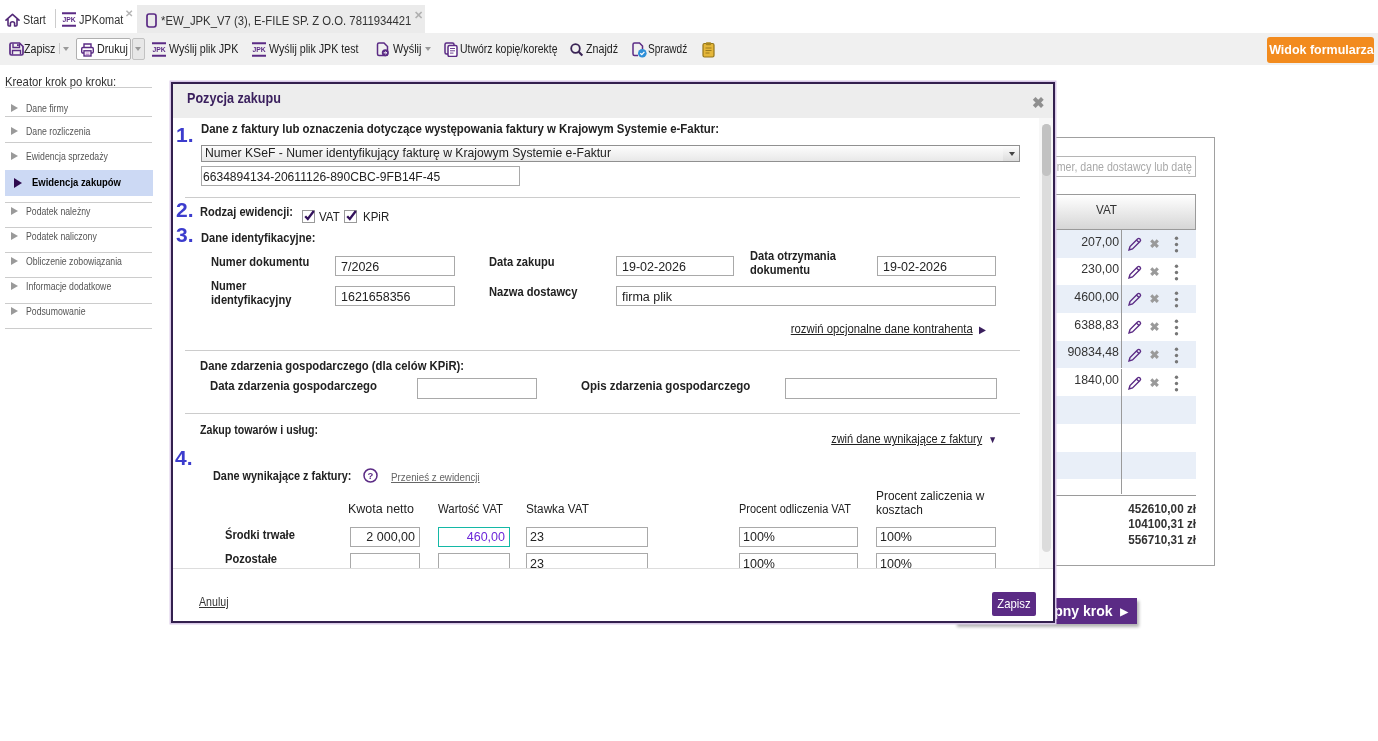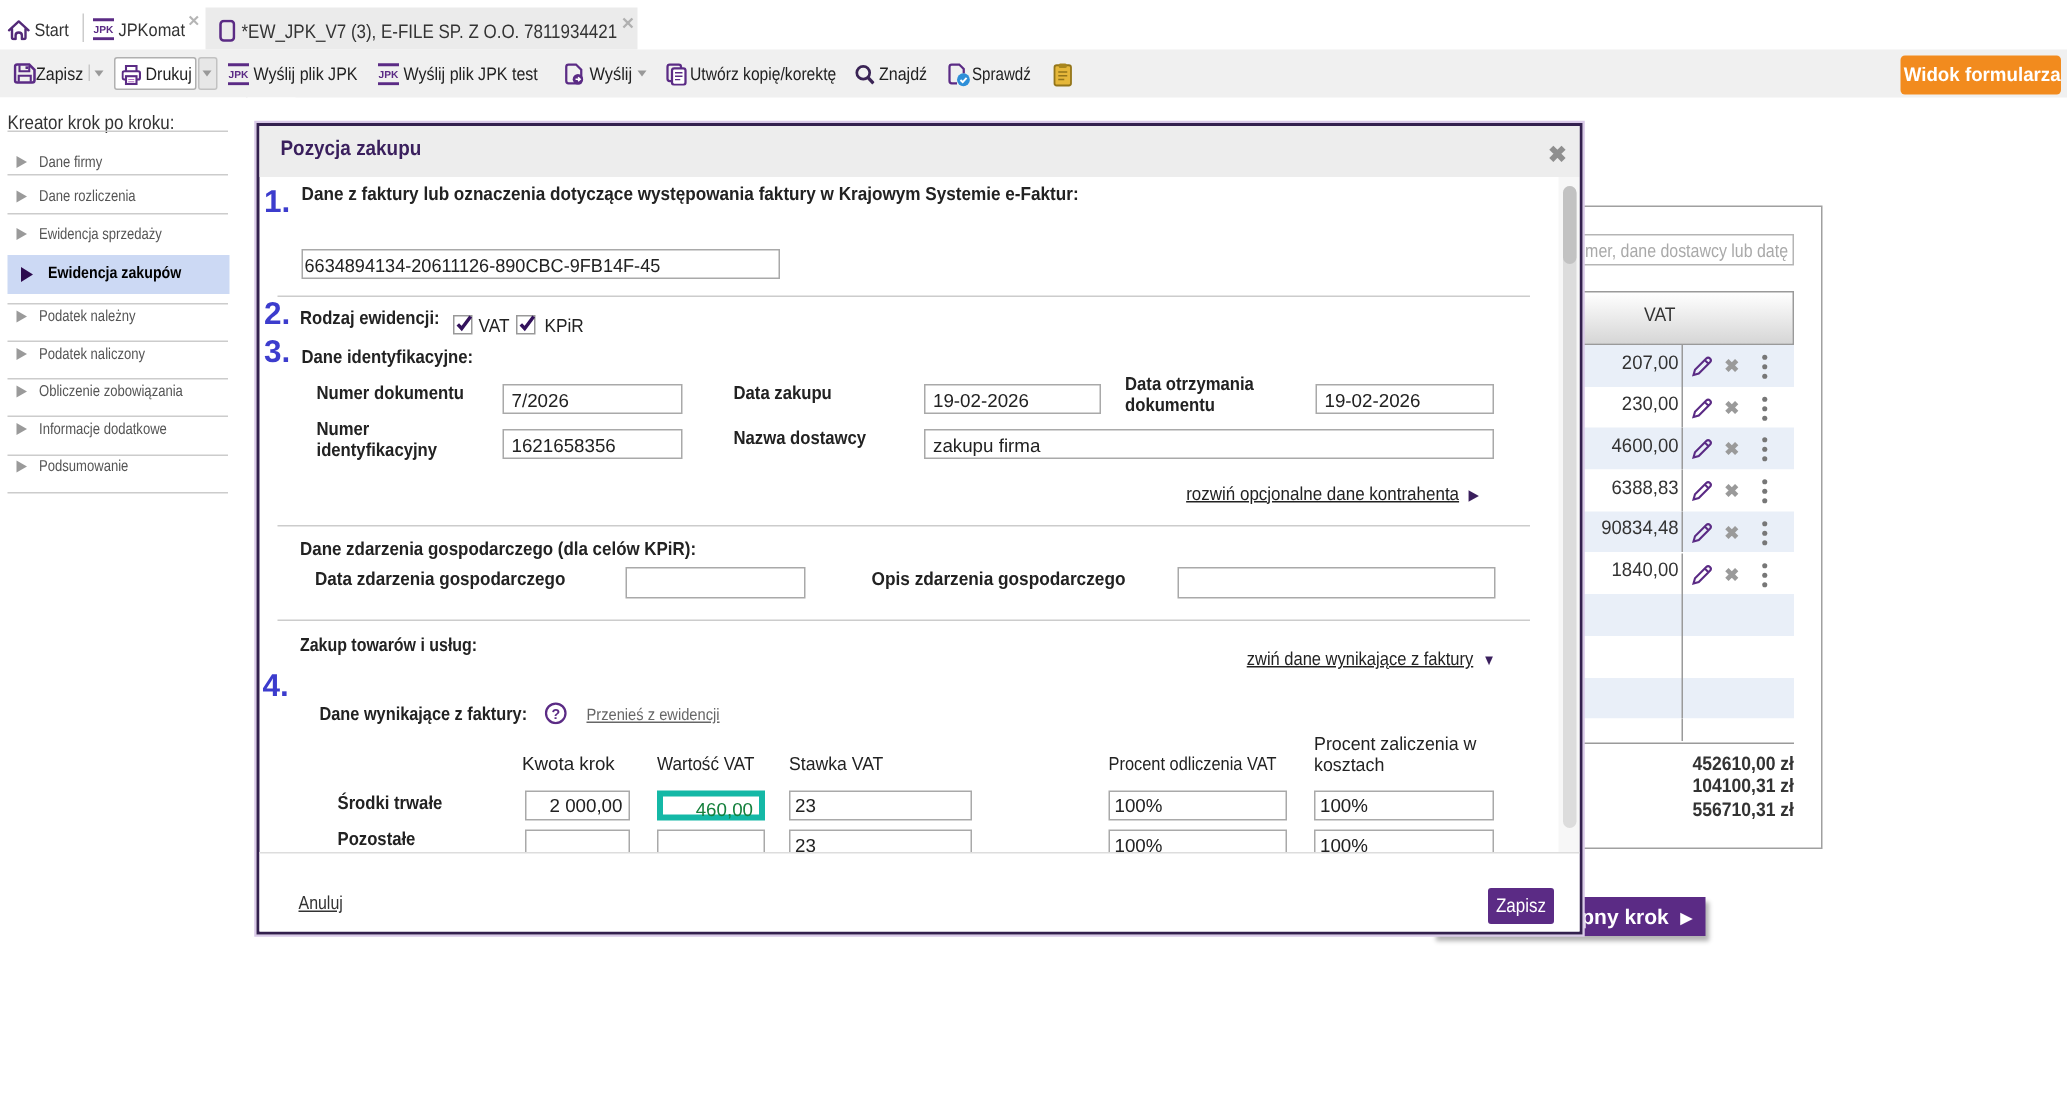--- a/index.html
+++ b/index.html
@@ -289,20 +289,25 @@
 <div class="abs" style="left:955px;top:598px;width:182px;height:26px;background:#5b2b85;color:#fff;font-size:14px;font-weight:bold;text-align:right;line-height:26px;padding-right:9px;box-shadow:2px 3px 3px rgba(0,0,0,0.3);">Następny krok&nbsp; <span style="font-size:10px;vertical-align:1px;">▶</span></div>
 
 <div class="abs" style="left:171px;top:82px;width:884px;height:541px;background:#fff;border:2px solid #33204e;box-shadow:0 0 0 1.5px #d9c9e8;z-index:5;">
 
   <div class="abs" style="left:0;top:0;width:880px;height:34px;background:#ededed;"></div>
   <div class="abs tL" style="left:14px;top:6px;font-size:14px;font-weight:bold;color:#3a1f5d;transform:scaleX(0.9);">Pozycja zakupu</div>
   <div class="abs" style="left:859px;top:10px;font-size:15px;color:#8f8f8f;font-weight:bold;">✖</div>
 
   <div class="abs" style="left:3px;top:38.5px;font-size:21px;font-weight:bold;color:#3c3ccd;">1.</div>
   <div class="abs tL" style="left:28px;top:37.5px;font-size:12.5px;font-weight:bold;color:#222;transform:scaleX(0.914);">Dane z faktury lub oznaczenia dotyczące występowania faktury w Krajowym Systemie e-Faktur:</div>
+  <div class="abs" style="left:28px;top:61px;width:819px;height:17px;border:1px solid #909090;background:linear-gradient(#fdfdfd,#e8e8e8);">
+    <div class="abs tL" style="left:3px;top:0px;font-size:12.5px;color:#222;transform:scaleX(0.974);">Numer KSeF - Numer identyfikujący fakturę w Krajowym Systemie e-Faktur</div>
+    <div class="abs" style="right:0;top:0;width:16px;height:15px;border-left:-1px solid #909090;background:linear-gradient(#fdfdfd,#dcdcdc);"></div>
+    <div class="abs" style="right:4px;top:6px;width:0;height:0;border:3.5px solid transparent;border-top:4.5px solid #444;"></div>
+  </div>
   <div class="abs" style="left:28px;top:81.5px;width:319px;height:20px;border:1px solid #a9a9a9;"></div>
   <div class="abs tL" style="left:30px;top:85.5px;font-size:12.5px;color:#222;transform:scaleX(0.966);">6634894134-20611126-890CBC-9FB14F-45</div>
   <div class="abs" style="left:12px;top:112.5px;width:835px;height:1px;background:#ccc;"></div>
 
   <div class="abs" style="left:3px;top:114px;font-size:21px;font-weight:bold;color:#3c3ccd;">2.</div>
   <div class="abs tL" style="left:27px;top:121px;font-size:12.5px;font-weight:bold;color:#222;transform:scaleX(0.887);">Rodzaj ewidencji:</div>
   <div class="abs" style="left:129px;top:126px;width:12.5px;height:12.5px;border:1px solid #999;background:#fff;"></div>
   <div class="abs" style="left:130px;top:123.5px;width:13px;height:14px;">
       <svg width="13" height="14" viewBox="0 0 13 14">
         <path d="M2.2 8.2 L4.8 11 L10.8 3" fill="none" stroke="#33125c" stroke-width="2.3"></path>
@@ -328,21 +333,21 @@
   <div class="abs" style="left:449px;top:176px;font-size:12.5px;color:#222;">19-02-2026</div>
   <div class="abs tL" style="left:577px;top:165px;font-size:12.5px;font-weight:bold;color:#222;line-height:14px;transform:scaleX(0.89);">Data otrzymania<br>dokumentu</div>
   <div class="abs" style="left:704px;top:172px;width:119px;height:20px;border:1px solid #a9a9a9;"></div>
   <div class="abs" style="left:710px;top:176px;font-size:12.5px;color:#222;">19-02-2026</div>
 
   <div class="abs tL" style="left:38px;top:195px;font-size:12.5px;font-weight:bold;color:#222;line-height:14px;transform:scaleX(0.89);">Numer<br>identyfikacyjny</div>
   <div class="abs" style="left:162px;top:202px;width:120px;height:20px;border:1px solid #a9a9a9;"></div>
   <div class="abs" style="left:168px;top:206px;font-size:12.5px;color:#222;">1621658356</div>
   <div class="abs tL" style="left:316px;top:201px;font-size:12.5px;font-weight:bold;color:#222;transform:scaleX(0.89);">Nazwa dostawcy</div>
   <div class="abs" style="left:443px;top:202px;width:380px;height:20px;border:1px solid #a9a9a9;"></div>
-  <div class="abs" style="left:449px;top:206px;font-size:12.5px;color:#222;">zakupu firma</div>
+  <div class="abs" style="left:449px;top:206px;font-size:12.5px;color:#222;">firma plik</div>
 
   <div class="abs tR" style="left:428px;top:237.5px;width:385px;text-align:right;font-size:12.5px;color:#222;transform:scaleX(0.906);"><span style="text-decoration:underline;">rozwiń opcjonalne dane kontrahenta</span>&nbsp; <span style="color:#3a1f5d;font-size:10px;">▶</span></div>
 
   <div class="abs" style="left:12px;top:266px;width:835px;height:1px;background:#ccc;"></div>
   <div class="abs tL" style="left:27px;top:274.5px;font-size:12.5px;font-weight:bold;color:#222;transform:scaleX(0.903);">Dane zdarzenia gospodarczego (dla celów KPiR):</div>
   <div class="abs tL" style="left:37px;top:294.5px;font-size:12.5px;font-weight:bold;color:#222;transform:scaleX(0.91);">Data zdarzenia gospodarczego</div>
   <div class="abs" style="left:244px;top:293.5px;width:120px;height:21px;border:1px solid #a9a9a9;"></div>
   <div class="abs tL" style="left:408px;top:294.5px;font-size:12.5px;font-weight:bold;color:#222;transform:scaleX(0.92);">Opis zdarzenia gospodarczego</div>
   <div class="abs" style="left:612px;top:293.5px;width:212px;height:21px;border:1px solid #a9a9a9;"></div>
 
@@ -352,29 +357,29 @@
   <div class="abs" style="left:2px;top:362px;font-size:21px;font-weight:bold;color:#3c3ccd;">4.</div>
   <div class="abs tL" style="left:39.6px;top:384.5px;font-size:12.5px;font-weight:bold;color:#222;transform:scaleX(0.87);">Dane wynikające z faktury:</div>
   <div class="abs" style="left:190px;top:384px;width:15px;height:15px;">
     <svg width="15" height="15" viewBox="0 0 15 15">
         <circle cx="7.5" cy="7.5" r="6.5" fill="none" stroke="#5b2b85" stroke-width="1.5"></circle>
         <text x="7.5" y="11" font-size="9.5" font-weight="bold" fill="#5b2b85" text-anchor="middle" font-family="Liberation Sans">?</text>
       </svg>
   </div>
   <div class="abs tL" style="left:218px;top:387px;font-size:11px;color:#666;text-decoration:underline;transform:scaleX(0.89);">Przenieś z ewidencji</div>
 
-  <div class="abs tL" style="left:175px;top:418px;font-size:12.5px;color:#222;">Kwota krok</div>
+  <div class="abs tL" style="left:175px;top:418px;font-size:12.5px;color:#222;">Kwota netto</div>
   <div class="abs tL" style="left:265px;top:418px;font-size:12.5px;color:#222;transform:scaleX(0.91);">Wartość VAT</div>
   <div class="abs tL" style="left:353px;top:418px;font-size:12.5px;color:#222;transform:scaleX(0.94);">Stawka VAT</div>
   <div class="abs tL" style="left:566px;top:418px;font-size:12.5px;color:#222;transform:scaleX(0.874);">Procent odliczenia VAT</div>
   <div class="abs tL" style="left:703px;top:405px;font-size:12.5px;color:#222;line-height:14px;transform:scaleX(0.95);">Procent zaliczenia w<br>kosztach</div>
 
   <div class="abs tL" style="left:51.5px;top:444px;font-size:12.5px;font-weight:bold;color:#222;transform:scaleX(0.89);">Środki trwałe</div>
   <div class="abs" style="left:177px;top:443px;width:70px;height:20px;border:1px solid #a9a9a9;text-align:right;font-size:12.5px;color:#222;line-height:18px;padding-right:4px;">2 000,00</div>
-  <div class="abs" style="left:265px;top:443px;width:72px;height:20px;border:4px solid #14b8a6;text-align:right;font-size:12.5px;color:#15803d;line-height:18px;padding-right:4px;">460,00</div>
+  <div class="abs" style="left:265px;top:443px;width:72px;height:20px;border:1px solid #14b8a6;text-align:right;font-size:12.5px;color:#6d28d9;line-height:18px;padding-right:4px;">460,00</div>
   <div class="abs" style="left:353px;top:443px;width:122px;height:20px;border:1px solid #a9a9a9;font-size:12.5px;color:#222;line-height:18px;padding-left:3px;">23</div>
   <div class="abs" style="left:566px;top:443px;width:119px;height:20px;border:1px solid #a9a9a9;font-size:12.5px;color:#222;line-height:18px;padding-left:3px;">100%</div>
   <div class="abs" style="left:703px;top:443px;width:120px;height:20px;border:1px solid #a9a9a9;font-size:12.5px;color:#222;line-height:18px;padding-left:3px;">100%</div>
 
   <div class="abs tL" style="left:51.5px;top:468px;font-size:12.5px;font-weight:bold;color:#222;transform:scaleX(0.89);">Pozostałe</div>
   <div class="abs" style="left:0px;top:467px;width:849px;height:17px;overflow:hidden;">
     <div class="abs" style="left:177px;top:2px;width:70px;height:20px;border:1px solid #a9a9a9;"></div>
     <div class="abs" style="left:265px;top:2px;width:72px;height:20px;border:1px solid #a9a9a9;"></div>
     <div class="abs" style="left:353px;top:2px;width:122px;height:20px;border:1px solid #a9a9a9;font-size:12.5px;color:#222;padding-left:3px;padding-top:3px;">23</div>
     <div class="abs" style="left:566px;top:2px;width:119px;height:20px;border:1px solid #a9a9a9;font-size:12.5px;color:#222;padding-left:3px;padding-top:3px;">100%</div>

